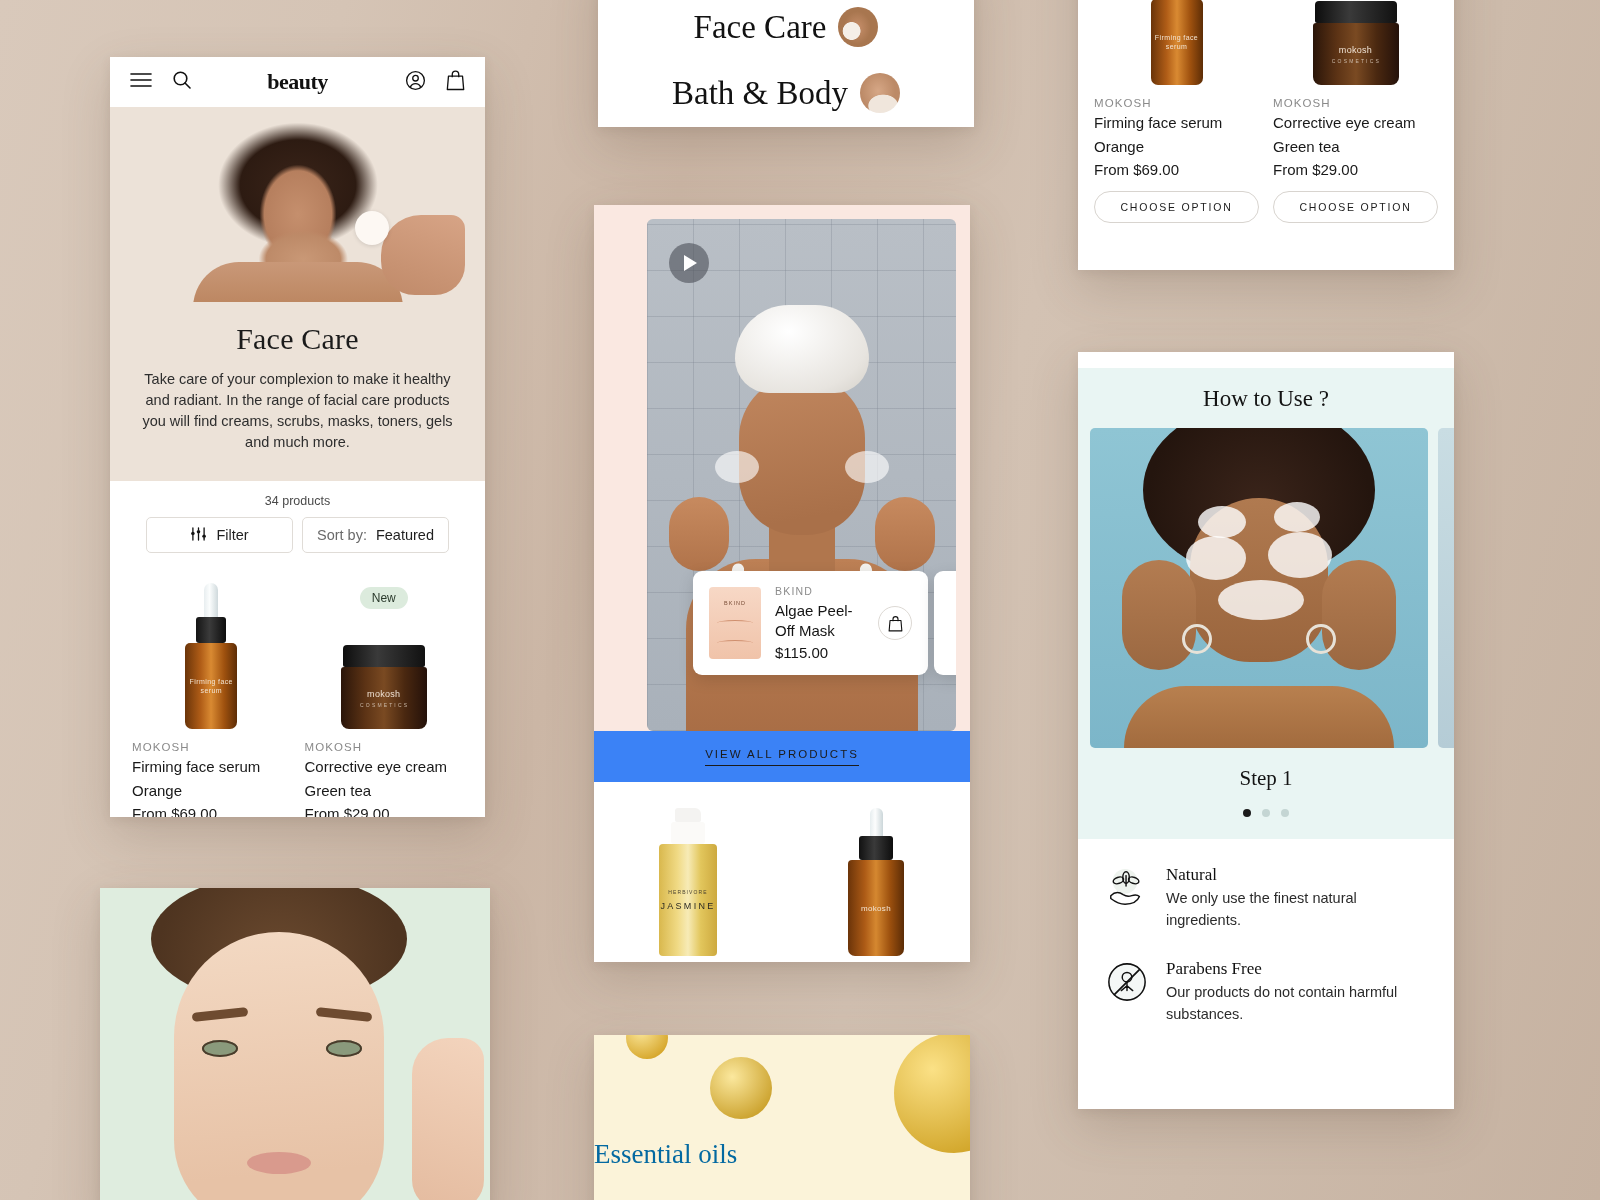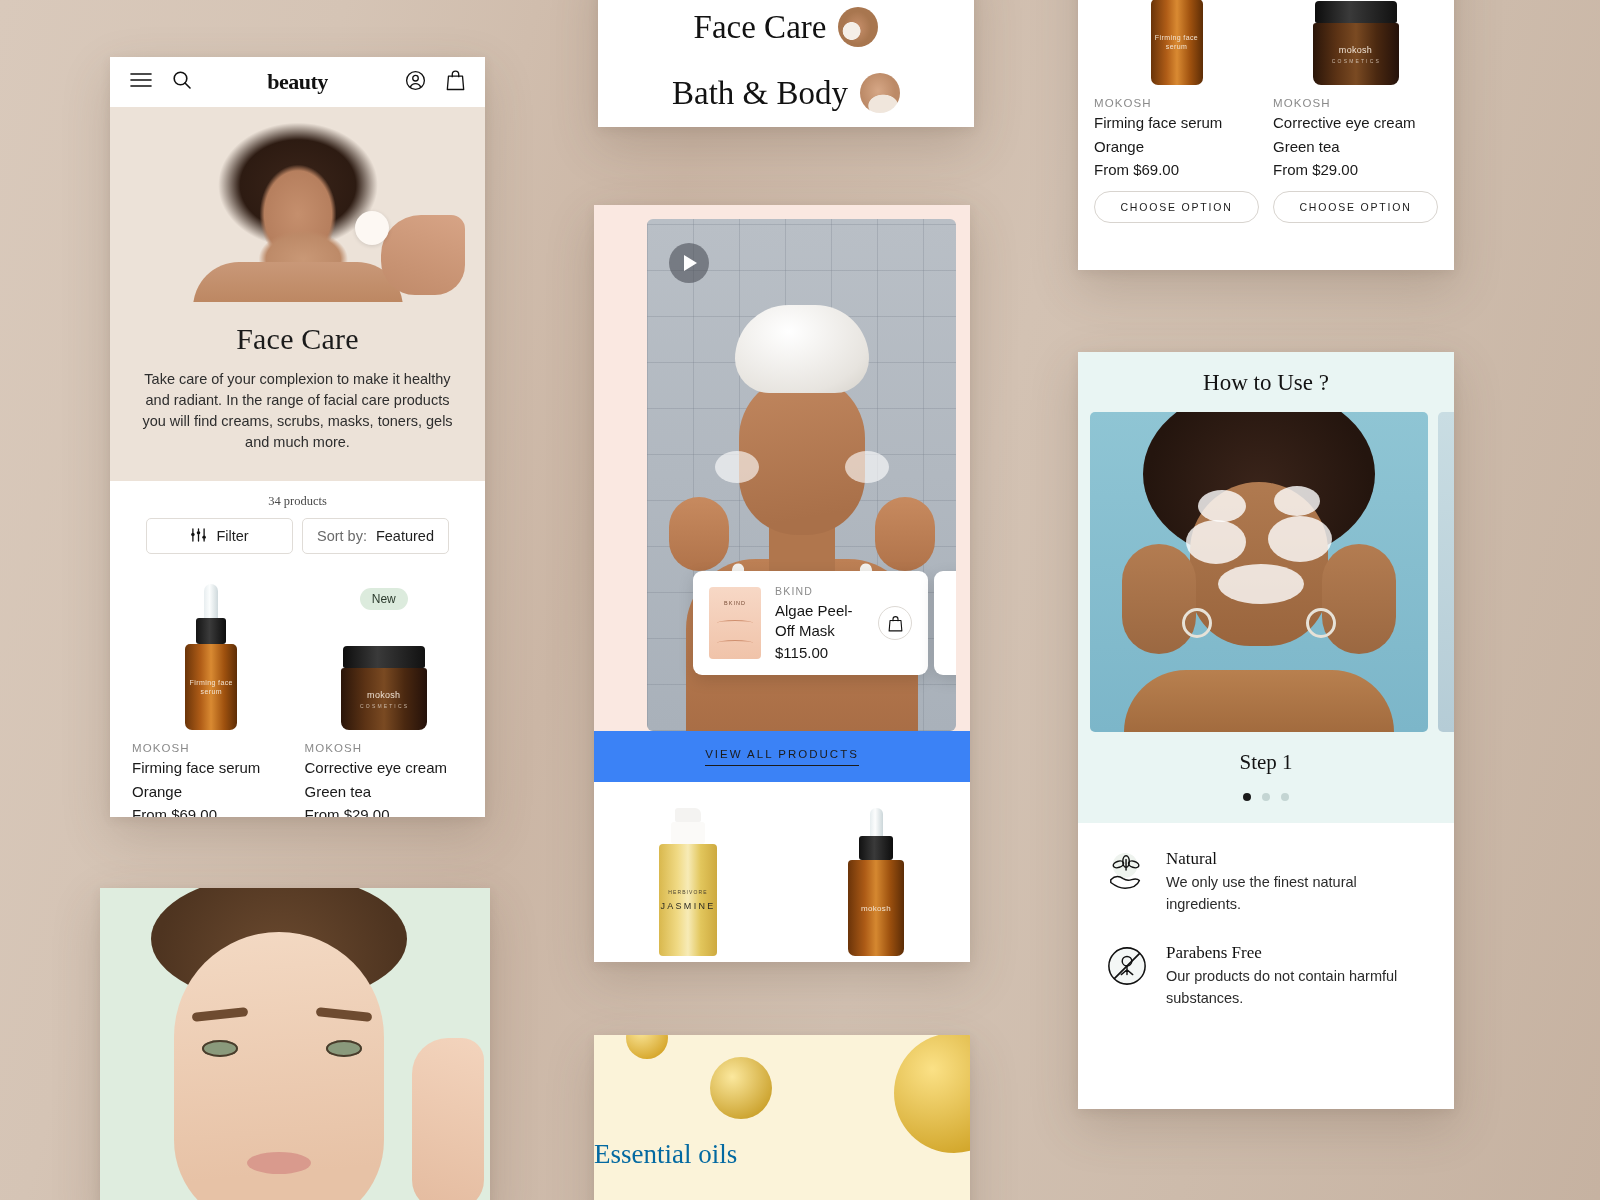--- a/index.html
+++ b/index.html
@@ -59,21 +59,21 @@
 
   .m-cat {
     background: #ece2d8; padding: 20px 28px 28px; text-align: center;
   }
   .m-cat h1 {
     font-family: "Liberation Serif", serif; font-weight: 400; font-size: 30px;
     color: #1b1b1b; margin-bottom: 13px; letter-spacing: .2px;
   }
   .m-cat p { font-size: 14.5px; line-height: 21px; color: #2e2e2e; }
 
-  .m-count { text-align: center; font-size: 12.5px; color: #4a4a4a; padding: 13px 0 9px; background: #fff; font-family: Liberation Serif, serif; }
+  .m-count { text-align: center; font-size: 12.5px; color: #4a4a4a; padding: 13px 0 9px; background: #fff; }
   .m-controls { display: flex; gap: 9px; padding: 0 36px 10px; background: #fff; }
   .m-ctrl {
     flex: 1; height: 36px; border: 1px solid #e0dcd7; border-radius: 5px;
     display: flex; align-items: center; justify-content: center; gap: 9px;
     font-size: 14.5px; color: #1f1f1f; background: #fff; cursor: pointer;
   }
   .m-ctrl .sort-label { color: #6a6a6a; }
 
   .m-grid { display: flex; padding: 16px 22px 0; gap: 14px; background: #fff; }
   .m-card { flex: 1; position: relative; }
@@ -258,21 +258,21 @@
   }
 
   
   #gridpanel { left: 1078px; top: -75px; width: 376px; height: 345px; padding: 0 16px; }
   .g-grid { display: flex; gap: 14px; padding-top: 10px; }
   .g-card { flex: 1; }
   .g-img { height: 150px; display: flex; align-items: flex-end; justify-content: center; }
 
   
   #howto { left: 1078px; top: 352px; width: 376px; height: 757px; background: #fff; }
-  .h-mint { background: #e9f5f3; padding: 18px 0 0; }
+  .h-mint { background: #e9f5f3; padding: 18px 0 0; margin-top: 16px; }
   .h-title {
     text-align: center; font-family: "Liberation Serif", serif;
     font-size: 23px; color: #131313; margin-bottom: 16px;
   }
   .h-carousel { position: relative; height: 320px; padding: 0 12px; overflow: hidden; }
   .h-slide {
     position: absolute; left: 12px; top: 0; width: 338px; height: 320px;
     border-radius: 5px; overflow: hidden;
     background: linear-gradient(#8fc5d4, #7cb6c9);
   }

